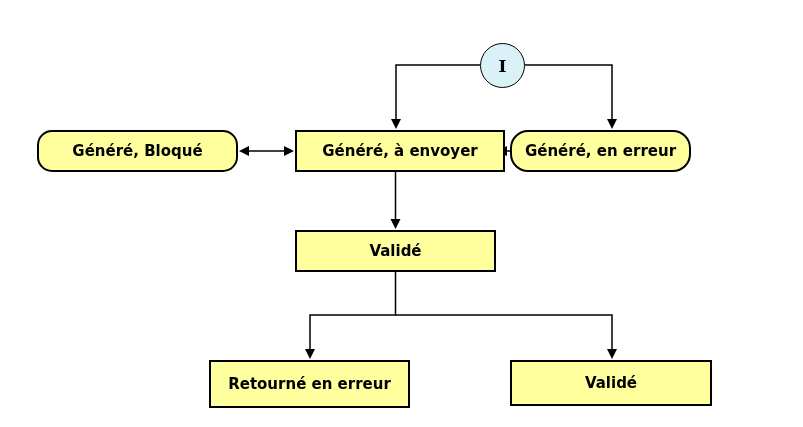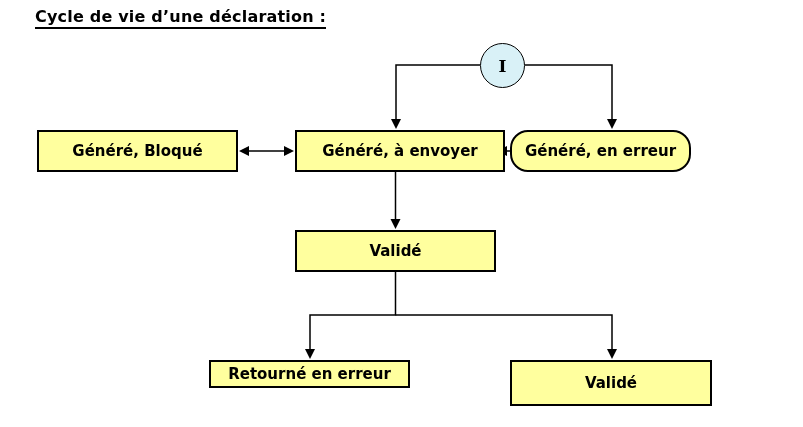--- a/index.html
+++ b/index.html
@@ -32,25 +32,25 @@
     box-sizing: border-box;
     background: #FFFF9E;
     border: 2px solid #000000;
     display: flex;
     align-items: center;
     justify-content: center;
     font-size: 15px;
     font-weight: bold;
     color: #000000;
   }
-  #node-genere-bloque      { left: 37px;  top: 130px; width: 201px; height: 42px; }
+  #node-genere-bloque      { left: 37px;  top: 130px; width: 201px; height: 42px; border-radius: 15px; }
   #node-genere-a-envoyer   { left: 295px; top: 130px; width: 210px; height: 42px; }
   #node-genere-en-erreur   { left: 510px; top: 130px; width: 181px; height: 42px; border-radius: 18px; }
   #node-envoye             { left: 295px; top: 230px; width: 201px; height: 42px; }
-  #node-retourne-en-erreur { left: 209px; top: 360px; width: 201px; height: 28px; justify-content: center; }
+  #node-retourne-en-erreur { left: 209px; top: 360px; width: 201px; height: 48px; justify-content: center; }
   #node-valide             { left: 510px; top: 360px; width: 202px; height: 46px; }
   .start-node {
     position: absolute;
     left: 480px; top: 43px;
     width: 45px; height: 45px;
     box-sizing: border-box;
     background: #D9F1F7;
     border: 1.5px solid #000000;
     border-radius: 50%;
     display: flex;
@@ -62,21 +62,20 @@
     color: #000000;
   }
   svg line, svg polyline { stroke: #000000; stroke-width: 1.5; fill: none; }
   svg polygon { fill: #000000; stroke: none; }
 </style>
 </head>
 <body>
 
 <div class="canvas">
 
-  <div class="title">Cycle de vie d’une déclaration :</div>
 
   <svg class="connector-layer" width="803" height="427" viewBox="0 0 803 427" xmlns="http://www.w3.org/2000/svg">
 
     <g>
       <polyline points="480,65 396,65 396,120"></polyline>
       <polygon points="391,119 401,119 396,129"></polygon>
     </g>
 
     <g>
       <polyline points="525,65 612,65 612,120"></polyline>

